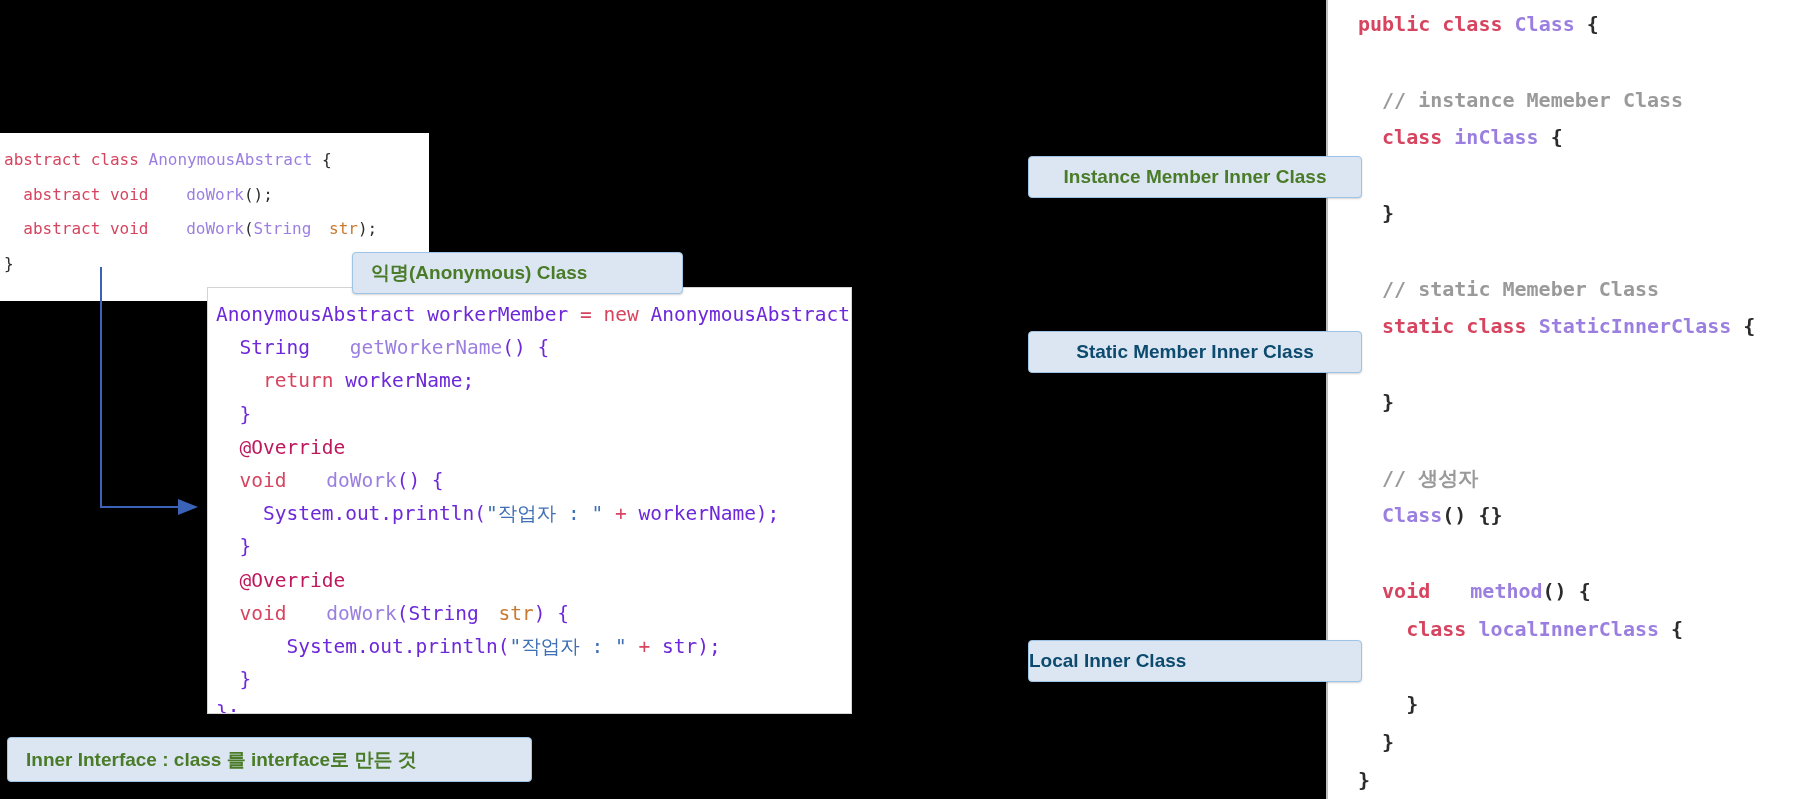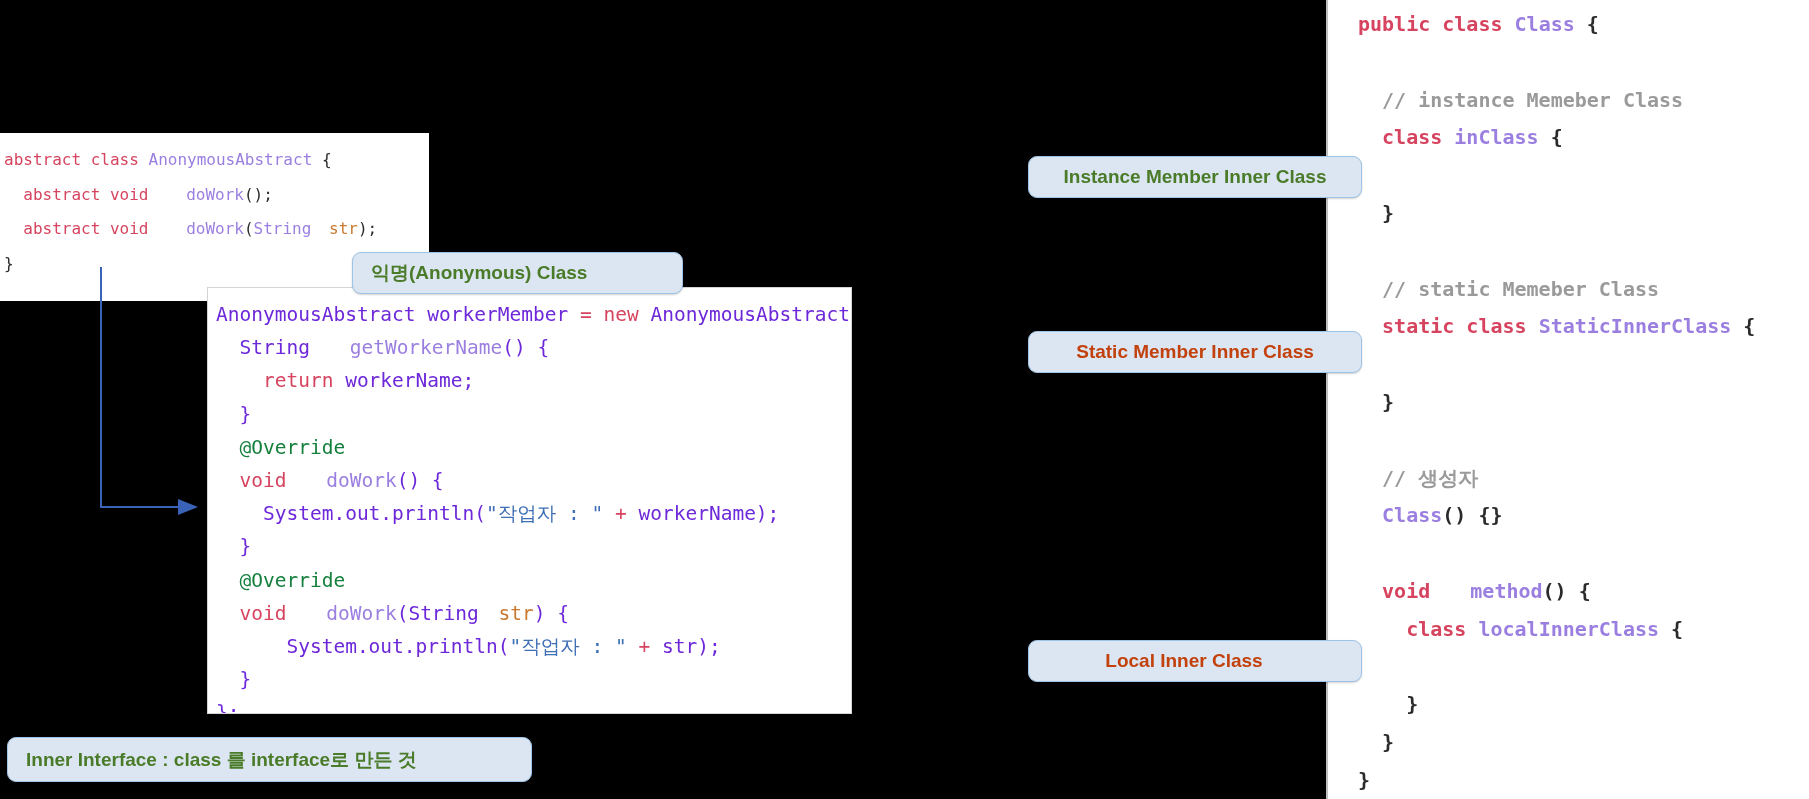--- a/index.html
+++ b/index.html
@@ -65,44 +65,44 @@
     border-left: 2px solid #bfbfbf;
     font-weight: bold;
   }
 
   
   .kw   { color: #d6445f; }          
   .typ  { color: #9b7fe0; }          
   .mth  { color: #9b7fe0; margin-left: 28px; }          
   .pln  { color: #6d28d9; }          
   .str  { color: #3f6fb5; }          
-  .ann  { color: #15803d; }          
+  .ann  { color: #be185d; }          
   .cmt  { color: #9a9a9a; }          
   .op   { color: #d6445f; }          
   .pnc  { color: #2b2b2b; }          
   .var  { color: #c97a30; margin-left: 8px; }          
 
   
   .badge {
     position: absolute;
     box-sizing: border-box;
     background: #dce6f2;
     border: 1px solid #9dc3e6;
-    border-radius: 9px;
+    border-radius: 4px;
     font-family: "Liberation Sans", sans-serif;
     font-weight: bold;
     display: flex;
     align-items: center;
     box-shadow: 0 1px 2px rgba(0,0,0,0.18);
   }
   .badge-green { color: #4a7b28; }
-  .badge-gray  { color: #c2410c; }
+  .badge-gray  { color: #0c4a6e; }
   .badge-left   { justify-content: flex-start; padding-left: 18px; }
   .badge-center { justify-content: center; }
-  .badge-right  { justify-content: center; padding-right: 22px; }
+  .badge-right  { justify-content: flex-start; padding-right: 22px; }
 
   #badge-anonymous {
     left: 352px; top: 252px; width: 331px; height: 42px;
     font-size: 19px;
   }
   #badge-inner-interface {
     left: 7px; top: 737px; width: 525px; height: 45px;
     font-size: 19px;
   }
   #badge-instance-member {

